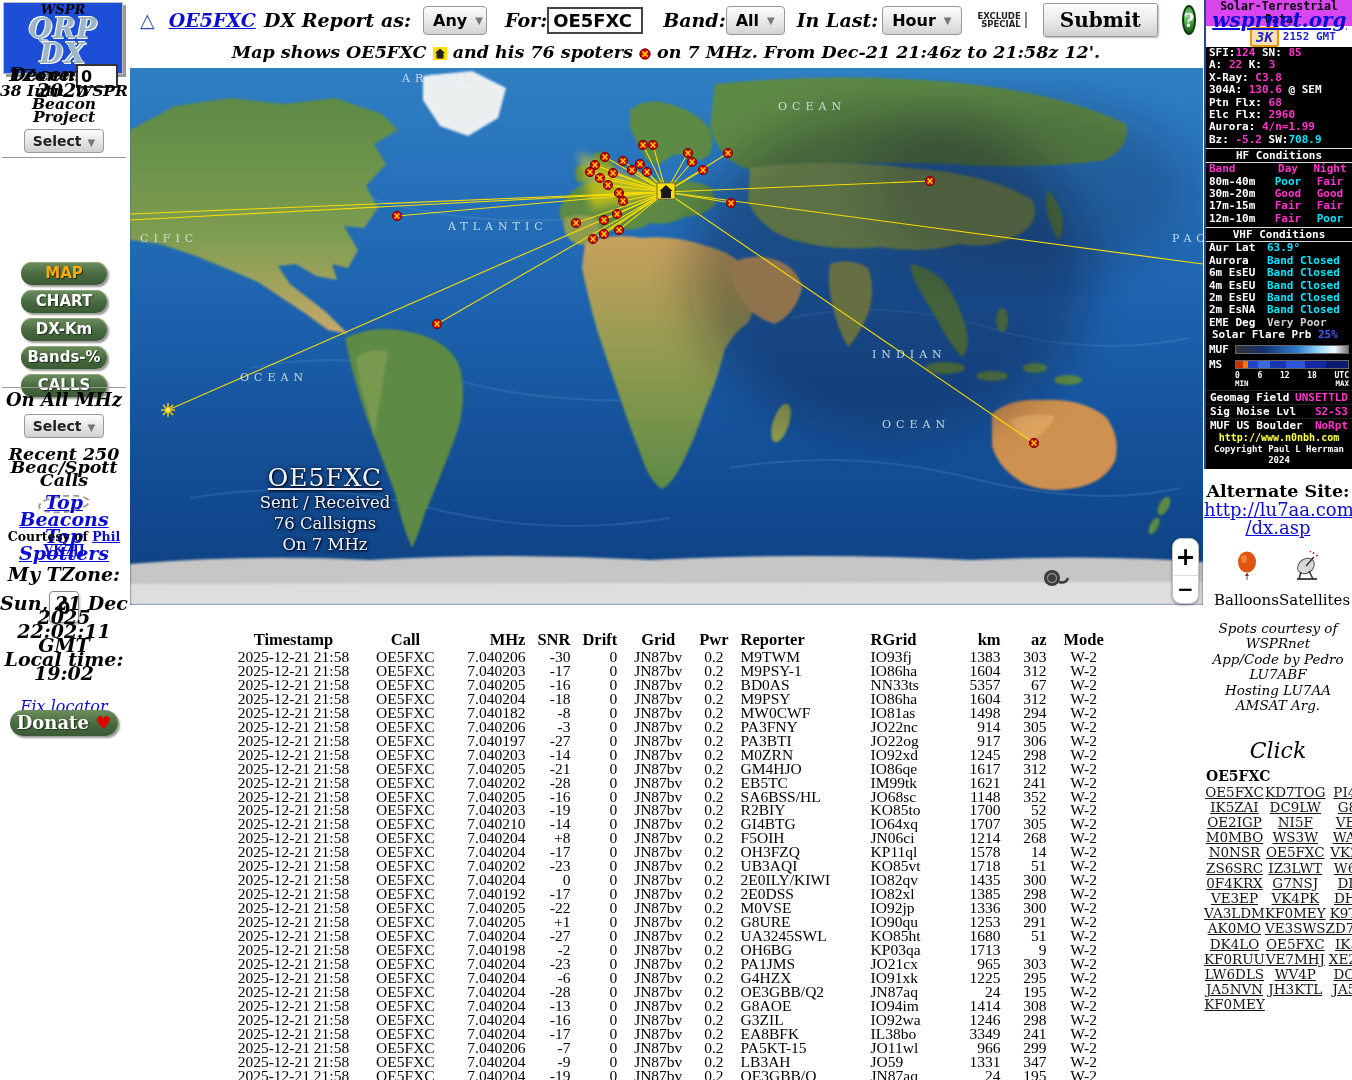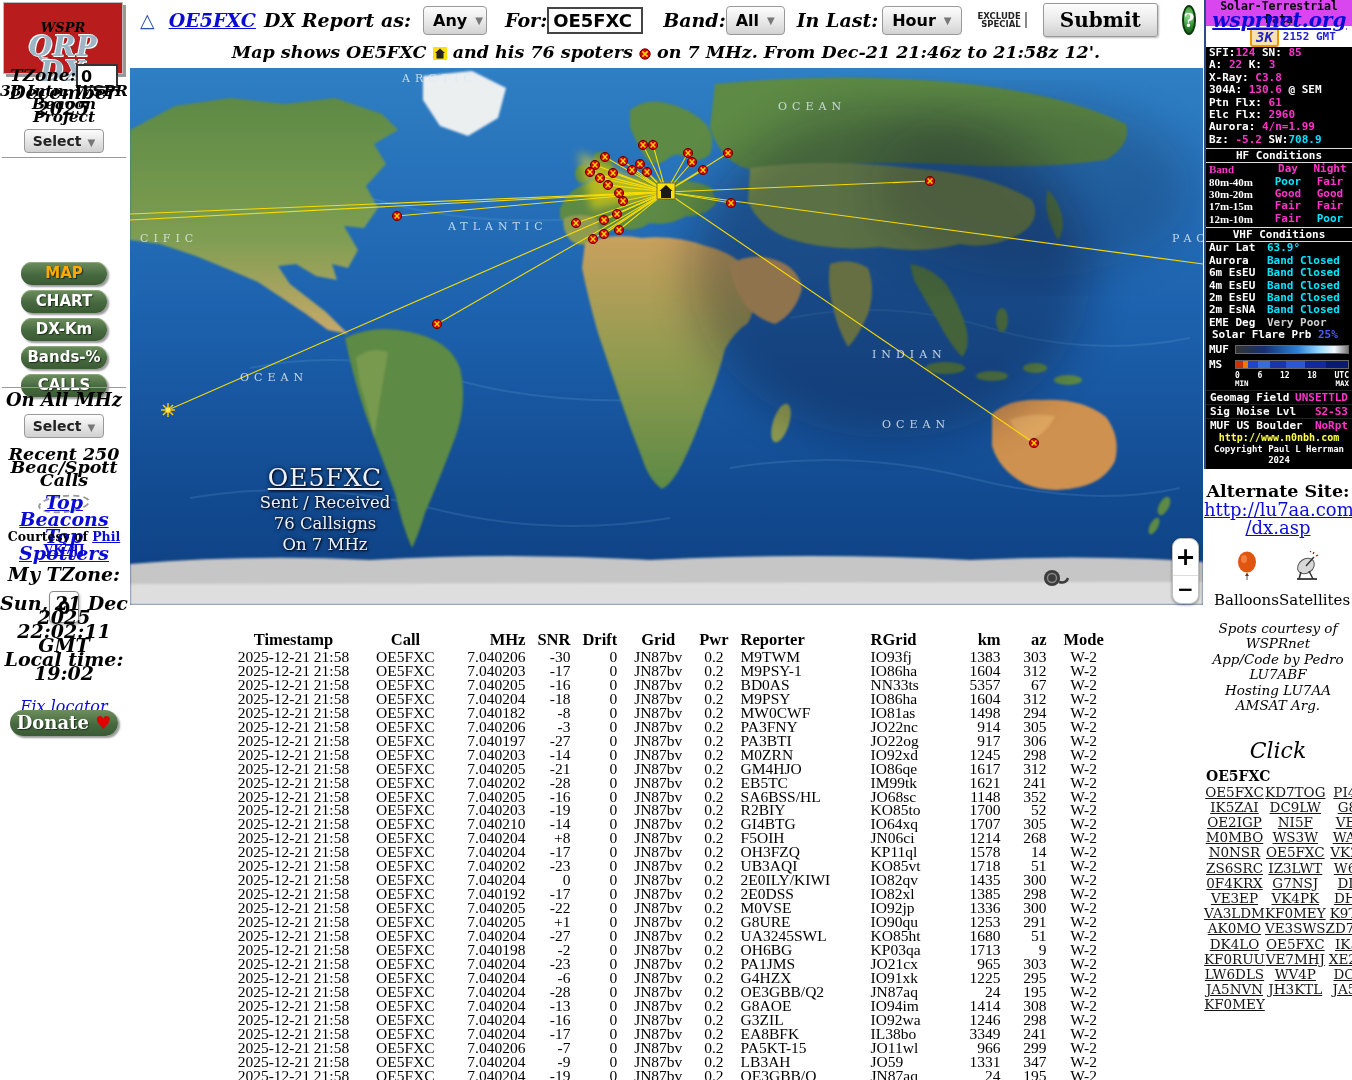--- a/index.html
+++ b/index.html
@@ -3,21 +3,21 @@
 <meta charset="utf-8">
 <style>
   * { margin:0; padding:0; box-sizing:border-box; }
   html,body { background:#fff; }
   #app { position:relative; width:1352px; height:1080px; overflow:hidden;
          font-family:"DejaVu Serif",serif; background:#fff; }
 
   
   #left { position:absolute; left:0; top:0; width:128px; height:1080px; text-align:center; }
   #logo-box { position:absolute; left:3px; top:2px; width:120px; height:72px;
-    background:#b91c1c; border:1px solid #bbb; box-shadow:3px 3px 0 #999; padding-top:18px; }
+    background:#1d4ed8; border:1px solid #bbb; box-shadow:3px 3px 0 #999; padding-top:0; }
   .wspr-small { font-size:13px; font-weight:bold; font-style:italic; line-height:13px; }
   .qrpdx { font-size:27px; font-weight:bold; font-style:italic; line-height:25px;
     color:#9db6c6; text-shadow:1px 1px 0 #fff,-1px -1px 0 #fff,1px 0 0 #6c8396; letter-spacing:1px;}
   .month { font-size:19px; font-weight:bold; font-style:italic; line-height:16px; }
   .bi { font-weight:bold; font-style:italic; }
   #tzone-row { position:absolute; left:0; top:64px; width:128px; font-size:17px; }
   #tzone-input { width:42px; height:24px; border:2px solid #333; font:bold 16px "DejaVu Sans",sans-serif;
     padding-left:3px; vertical-align:middle; background:#fff; }
   #proj { position:absolute; left:0; top:84px; width:128px; font-size:15.5px; line-height:13px; }
   .select-btn { display:inline-block; min-width:74px; padding:3px 8px; margin-top:6px;
@@ -96,21 +96,21 @@
   #solar-title { background:#d946ef; color:#000; text-align:center; font-size:11.5px; line-height:13px; }
   #counter-line { background:#fff; height:21px; padding-left:44px; display:flex; align-items:center; }
   #counter-box { border:2px solid #e8960c; background:#f6e2b0; color:#2222cc; font-style:italic;
     font-size:14px; padding:0 4px; border-radius:3px; margin-right:4px; }
   #counter-time { color:#2222cc; font-size:11px; }
   .sl { line-height:12.4px; padding-left:3px; white-space:nowrap; }
   .w { color:#fff; } .m { color:#ff33cc; } .c { color:#00e5ff; } .b { color:#4d5dff; }
   .g { color:#cfcfcf; } .y { color:#ffff44; }
   .sec-title { text-align:center; line-height:13px; border-top:1px solid #ddd; border-bottom:1px solid #ddd; margin-top:2px;}
   .hf-row, .vhf-row { display:flex; line-height:12.4px; padding-left:3px; }
-  .hf-b { width:58px;font-family:Liberation Serif, serif; } .hf-d { width:42px; text-align:center;} .hf-n { width:42px; text-align:center;}
+  .hf-b { width:58px; } .hf-d { width:42px; text-align:center;} .hf-n { width:42px; text-align:center;}
   .vhf-l { width:58px; } .vhf-v { flex:1; }
   .bar-row { display:flex; align-items:center; padding:1px 3px; }
   .bar-label { width:26px; }
   .muf-bar { flex:1; height:9px; border:1px solid #666;
     background:linear-gradient(90deg,#333,#14306e 25%,#2e7fd4 55%,#9adcff 75%,#f2f8ff 88%,#777); }
   .ms-bar { flex:1; height:9px; border:1px solid #666;
     background:linear-gradient(90deg,#c83200 0 6%,#f07800 6% 11%,#2244cc 11% 20%,#3a6ae0 20% 30%,#1a34b0 30% 45%,#2c55d8 45% 62%,#1228a0 62% 80%,#0a1a70 80% 100%); }
   #axis { display:flex; font-size:8px; line-height:8px; padding:0 3px 0 29px; justify-content:space-between; }
   #axis2 { display:flex; font-size:7.5px; line-height:8px; padding:0 3px 2px 29px; justify-content:space-between; }
   .foot-row { display:flex; justify-content:space-between; line-height:13px; padding:0 4px; border-top:1px solid #222; }
@@ -995,21 +995,21 @@
       <div id="solar-title">Solar-Terrestrial Data</div>
       <div id="counter-line">
         <span id="counter-box">3K</span>
         <span id="counter-time">2152 GMT</span>
       </div>
       <div id="solar-stats">
           <div class="sl"><span class="w">SFI:</span><span class="m">124</span><span class="w"> SN: </span><span class="m">85</span></div>
           <div class="sl"><span class="w">A: </span><span class="m">22</span><span class="w"> K: </span><span class="m">3</span></div>
           <div class="sl"><span class="w">X-Ray: </span><span class="m">C3.8</span></div>
           <div class="sl"><span class="w">304A: </span><span class="m">130.6</span><span class="w"> @ SEM</span></div>
-          <div class="sl"><span class="w">Ptn Flx: </span><span class="m">61</span></div>
+          <div class="sl"><span class="w">Ptn Flx: </span><span class="m">68</span></div>
           <div class="sl"><span class="w">Elc Flx: </span><span class="m">2960</span></div>
           <div class="sl"><span class="w">Aurora: </span><span class="m">4/n=1.99</span></div>
           <div class="sl"><span class="w">Bz: </span><span class="m">-5.2</span><span class="w"> SW:</span><span class="c">708.9</span></div>
         </div>
       <div class="sec-title">HF Conditions</div>
       <div id="hf-block">
           <div class="hf-row">
             <span class="hf-b m">Band</span>
             <span class="hf-d m">Day</span>
             <span class="hf-n m">Night</span>

